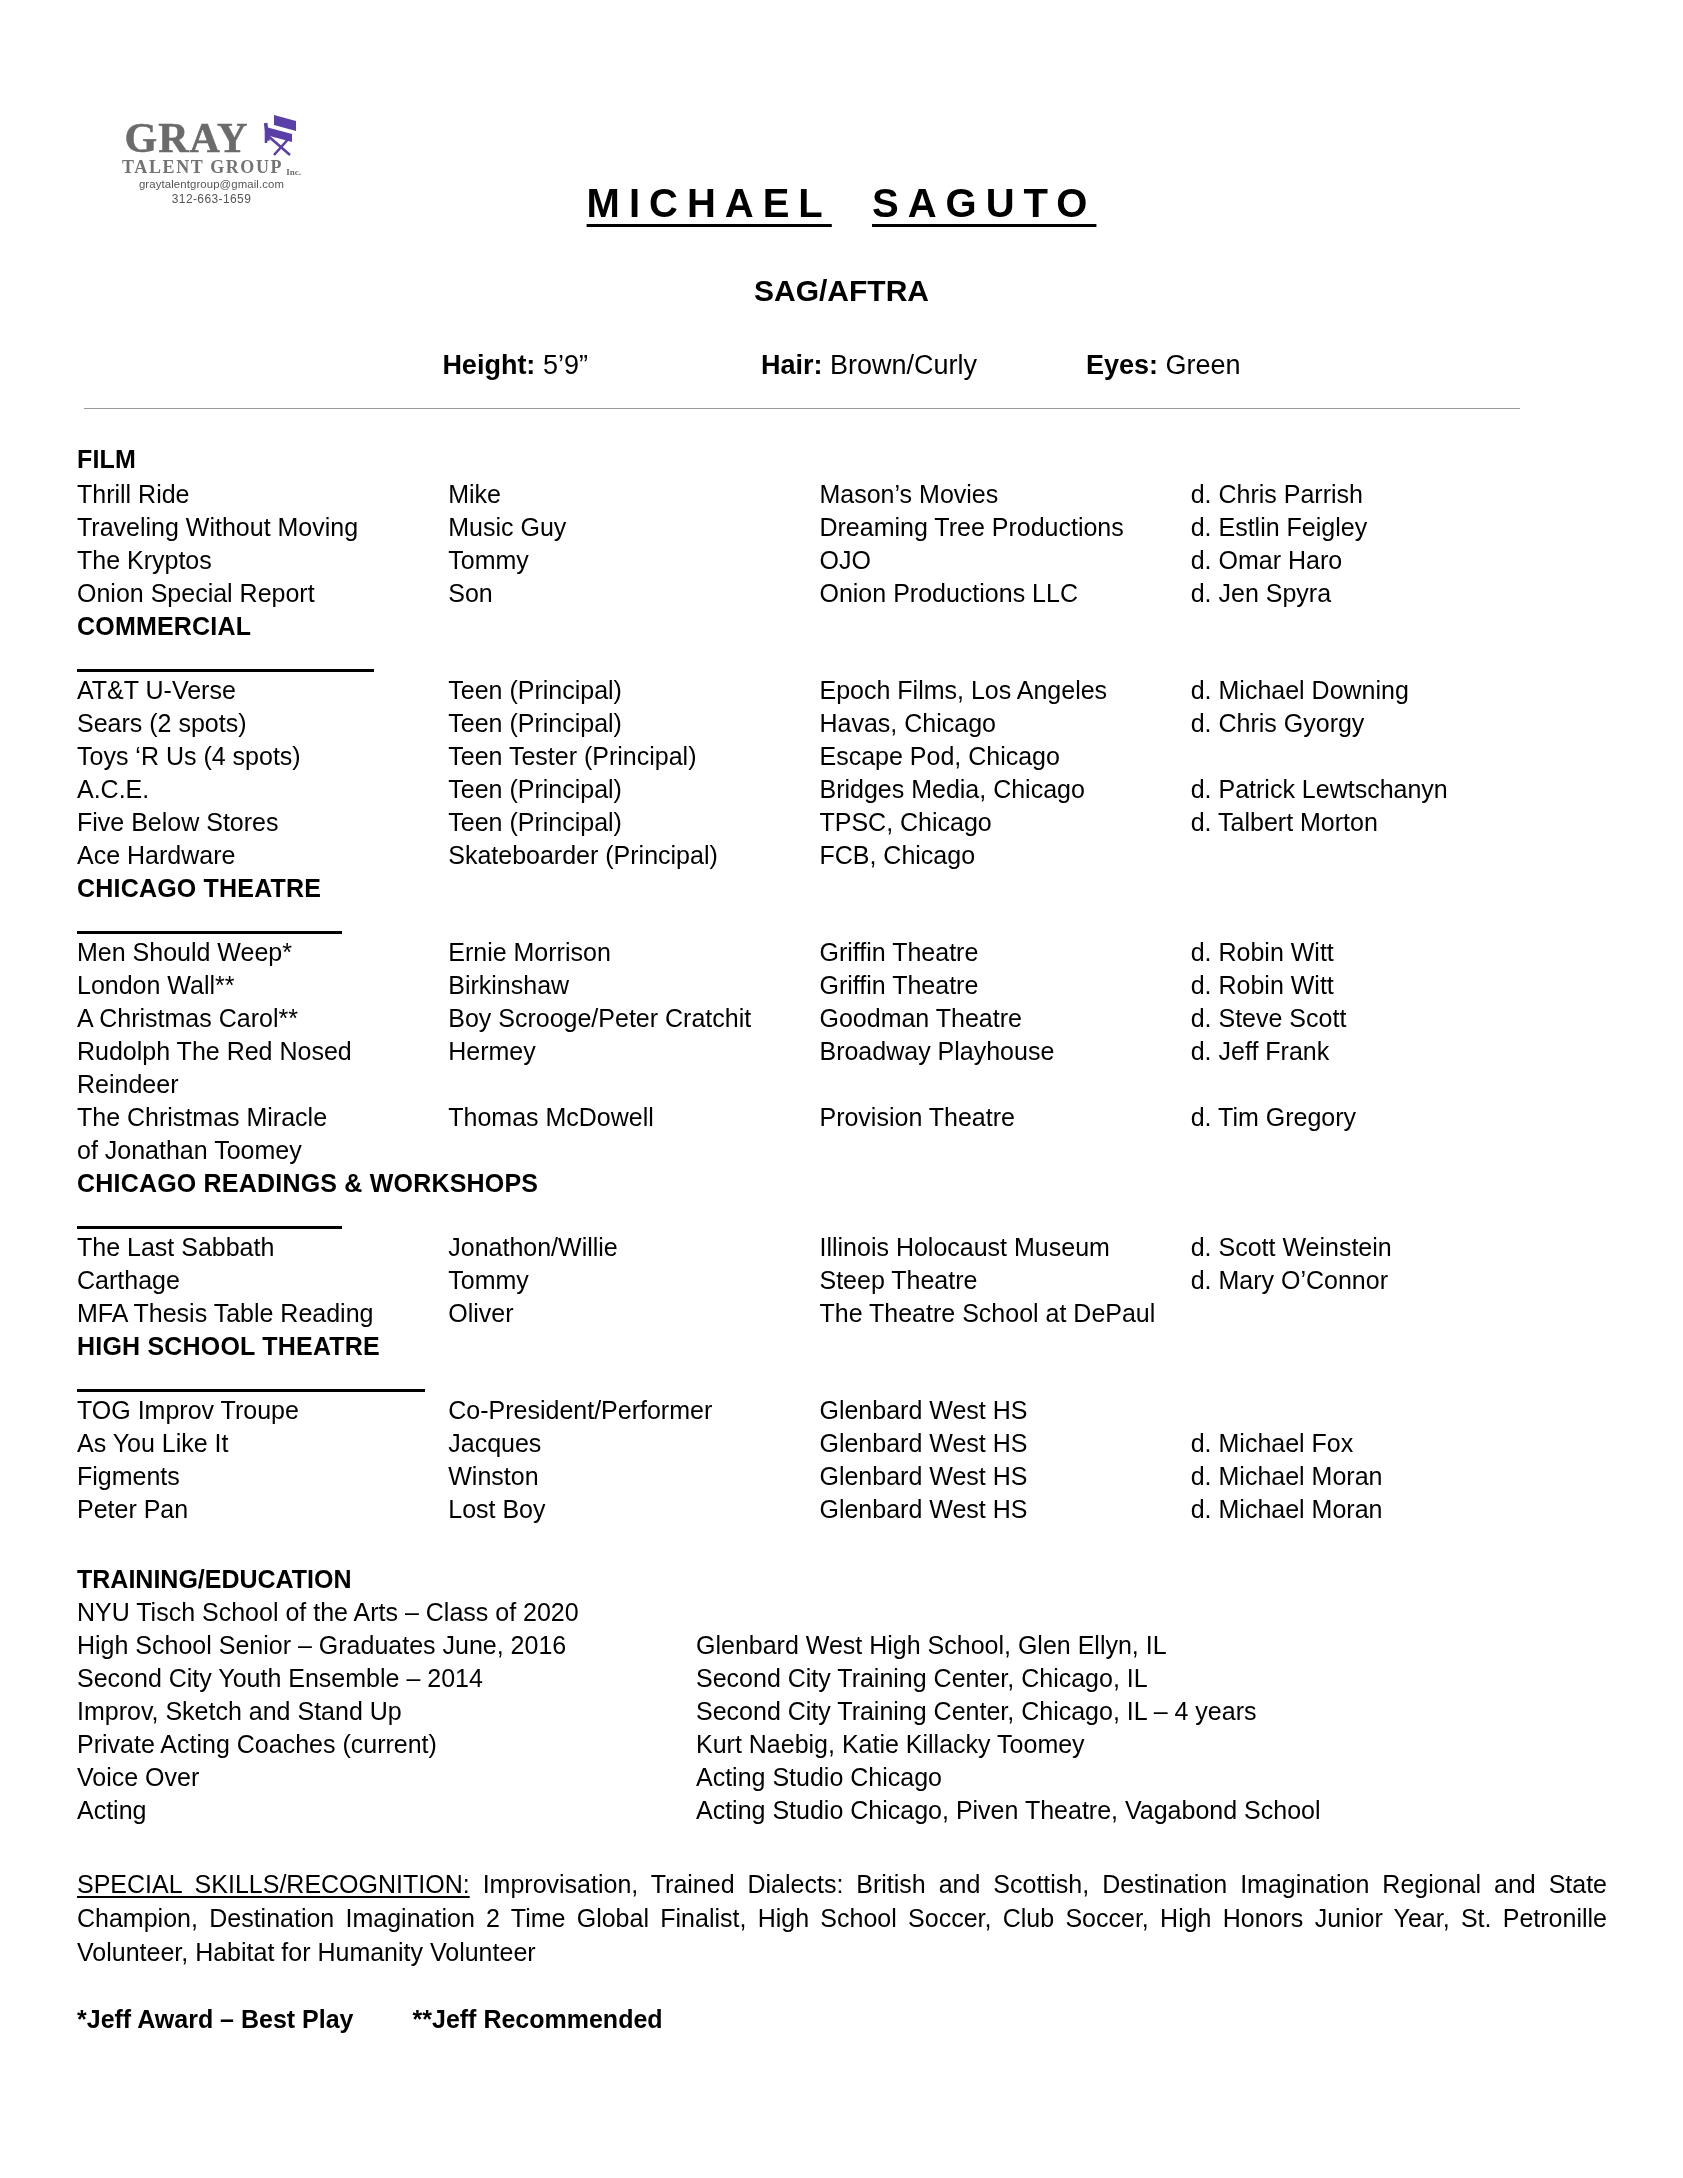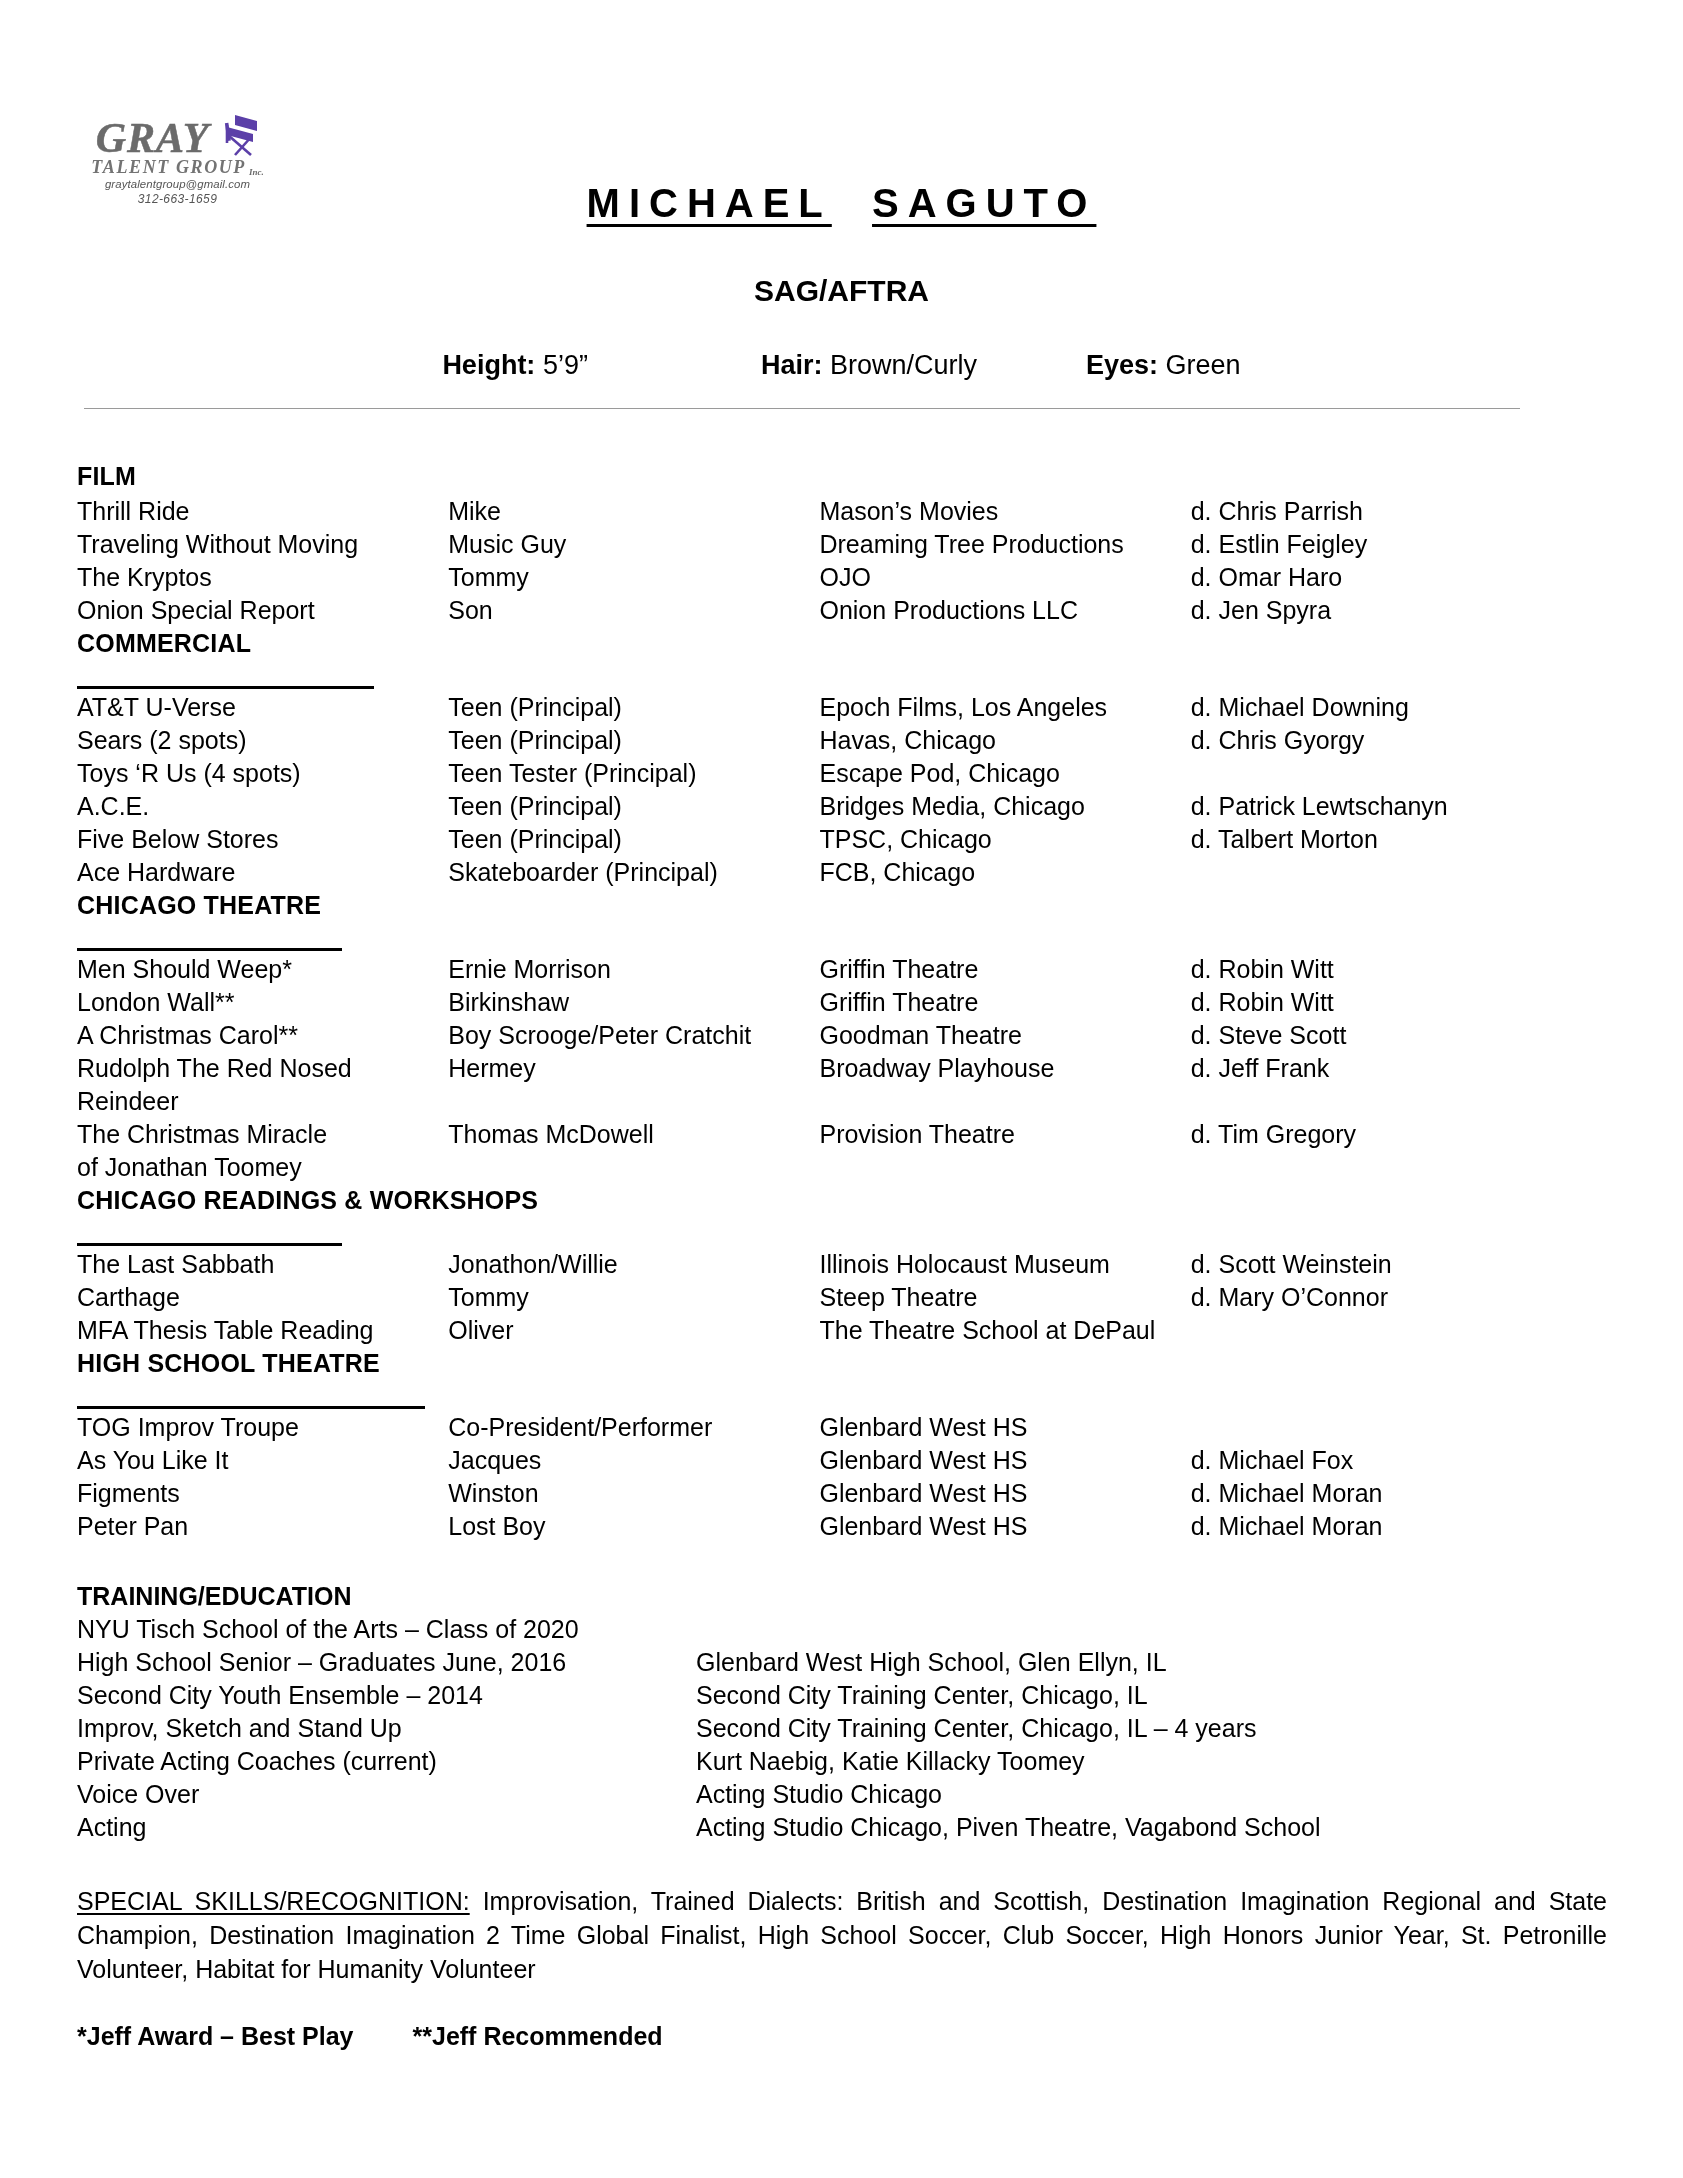--- a/index.html
+++ b/index.html
@@ -18,25 +18,24 @@
   .page {
     width: 1683px;
     height: 2178px;
     position: relative;
     background: #fff;
     box-sizing: border-box;
   }
   
   .logo-block {
     position: absolute;
-    left: 71px;
+    left: 105px;
     top: 111px;
     width: 213px;
     text-align: center;
-    font-style: italic;
   }
   .logo-row {
     display: flex;
     align-items: flex-end;
     justify-content: center;
     gap: 4px;
   }
   .logo-gray {
     font-family: "Liberation Serif", serif;
     font-weight: bold;
@@ -124,21 +123,21 @@
     left: 84px;
     top: 408px;
     width: 1436px;
     height: 1px;
     background: #9a9a9a;
   }
   
   .content {
     position: absolute;
     left: 77px;
-    top: 460px;
+    top: 443px;
     width: 1530px;
   }
   .sec-head {
     font-size: 25px;
     font-weight: bold;
     line-height: 33px;
     letter-spacing: 0.2px;
   }
   .rule-under {
     width: 230px;

